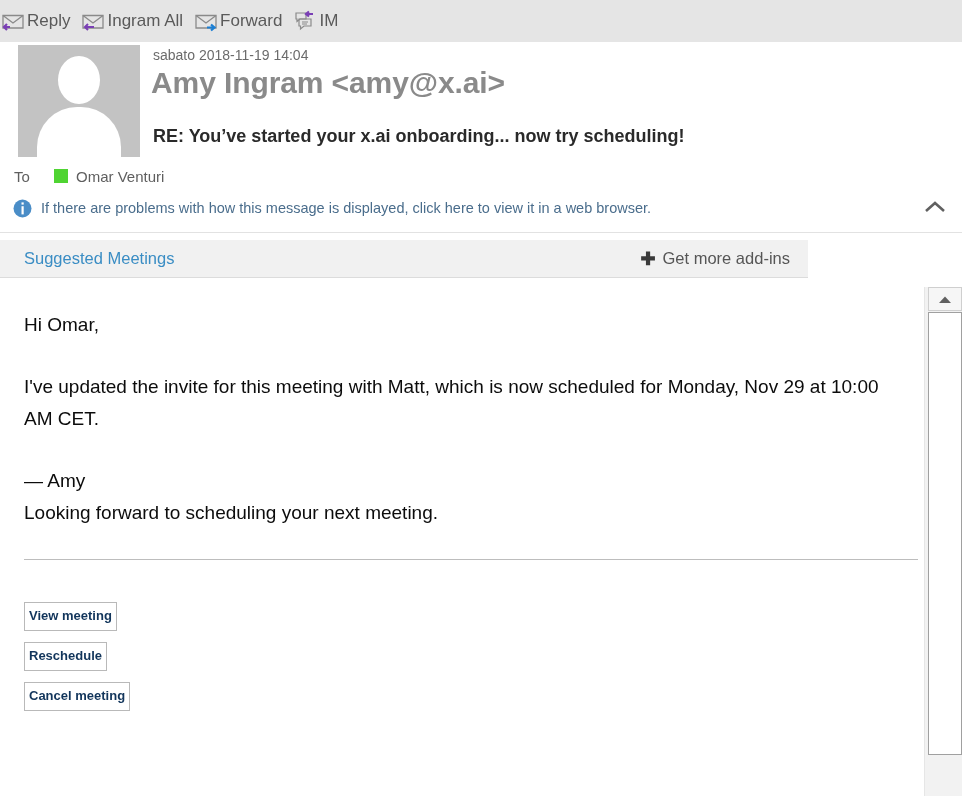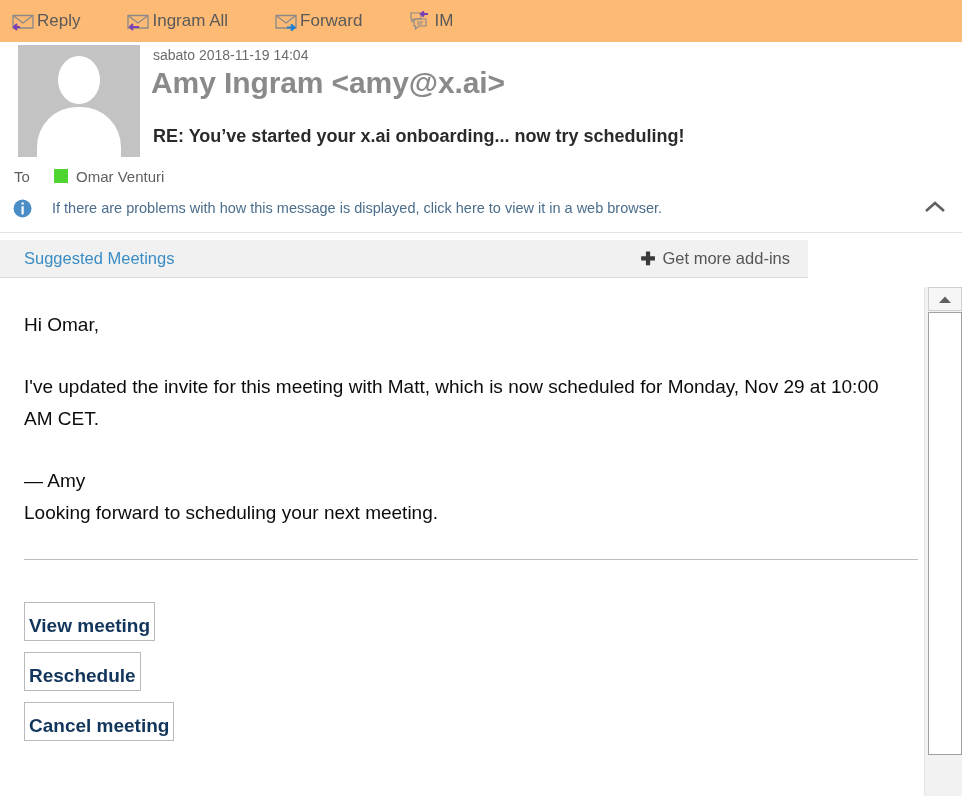--- a/index.html
+++ b/index.html
@@ -14,23 +14,22 @@
     position: relative;
     width: 962px; height: 796px;
     background: #ffffff;
   }
 
   
   .toolbar {
     position: absolute; left: 0; top: 0;
     width: 962px; height: 42px;
     display: flex; align-items: center;
-    padding-left: 10px;
-    background: #fdba74;
-    gap: 35px;
+    padding-left: 0;
+    background: #e5e5e5;
   }
   .tb-btn {
     display: flex; align-items: center;
     height: 30px;
     margin-right: 10px;
     cursor: default;
     white-space: nowrap;
   }
   .tb-btn .tb-ico {
     width: 26px; height: 22px;
@@ -101,21 +100,21 @@
     margin-right: 8px;
   }
   .to-name {
     font-size: 15px; color: #5f5f5f;
   }
 
   
   .infobar {
     position: absolute; left: 0; top: 192px;
     width: 962px; height: 32px;
-    display: flex; align-items: center; gap: 11px;
+    display: flex; align-items: center;
   }
   .info-ico {
     width: 19px; height: 19px;
     margin-left: 13px; margin-right: 9px;
     flex: 0 0 auto;
   }
   .info-txt {
     font-size: 14.5px; color: #4a6d8c;
   }
   .collapse-btn {
@@ -177,23 +176,23 @@
   .p.sig { margin-bottom: 0; }
   .hrule {
     margin: 24px 0 0 0;
     width: 894px; height: 1px;
     background: #bdbdbd;
   }
   .link-list { margin-top: 42px; }
   .link-box {
     display: inline-block;
     border: 1px solid #b9b9b9;
-    padding: 11px 4px 2px 4px;
+    padding: 1px 4px 2px 4px;
     margin-bottom: 11px;
-    font-size: 19px;
+    font-size: 13px;
     font-weight: bold;
     color: #12355b;
     cursor: default;
     line-height: 24px;
   }
   .link-row { display: block; }
 
   
   .sb {
     position: absolute; right: 0; top: 287px;

